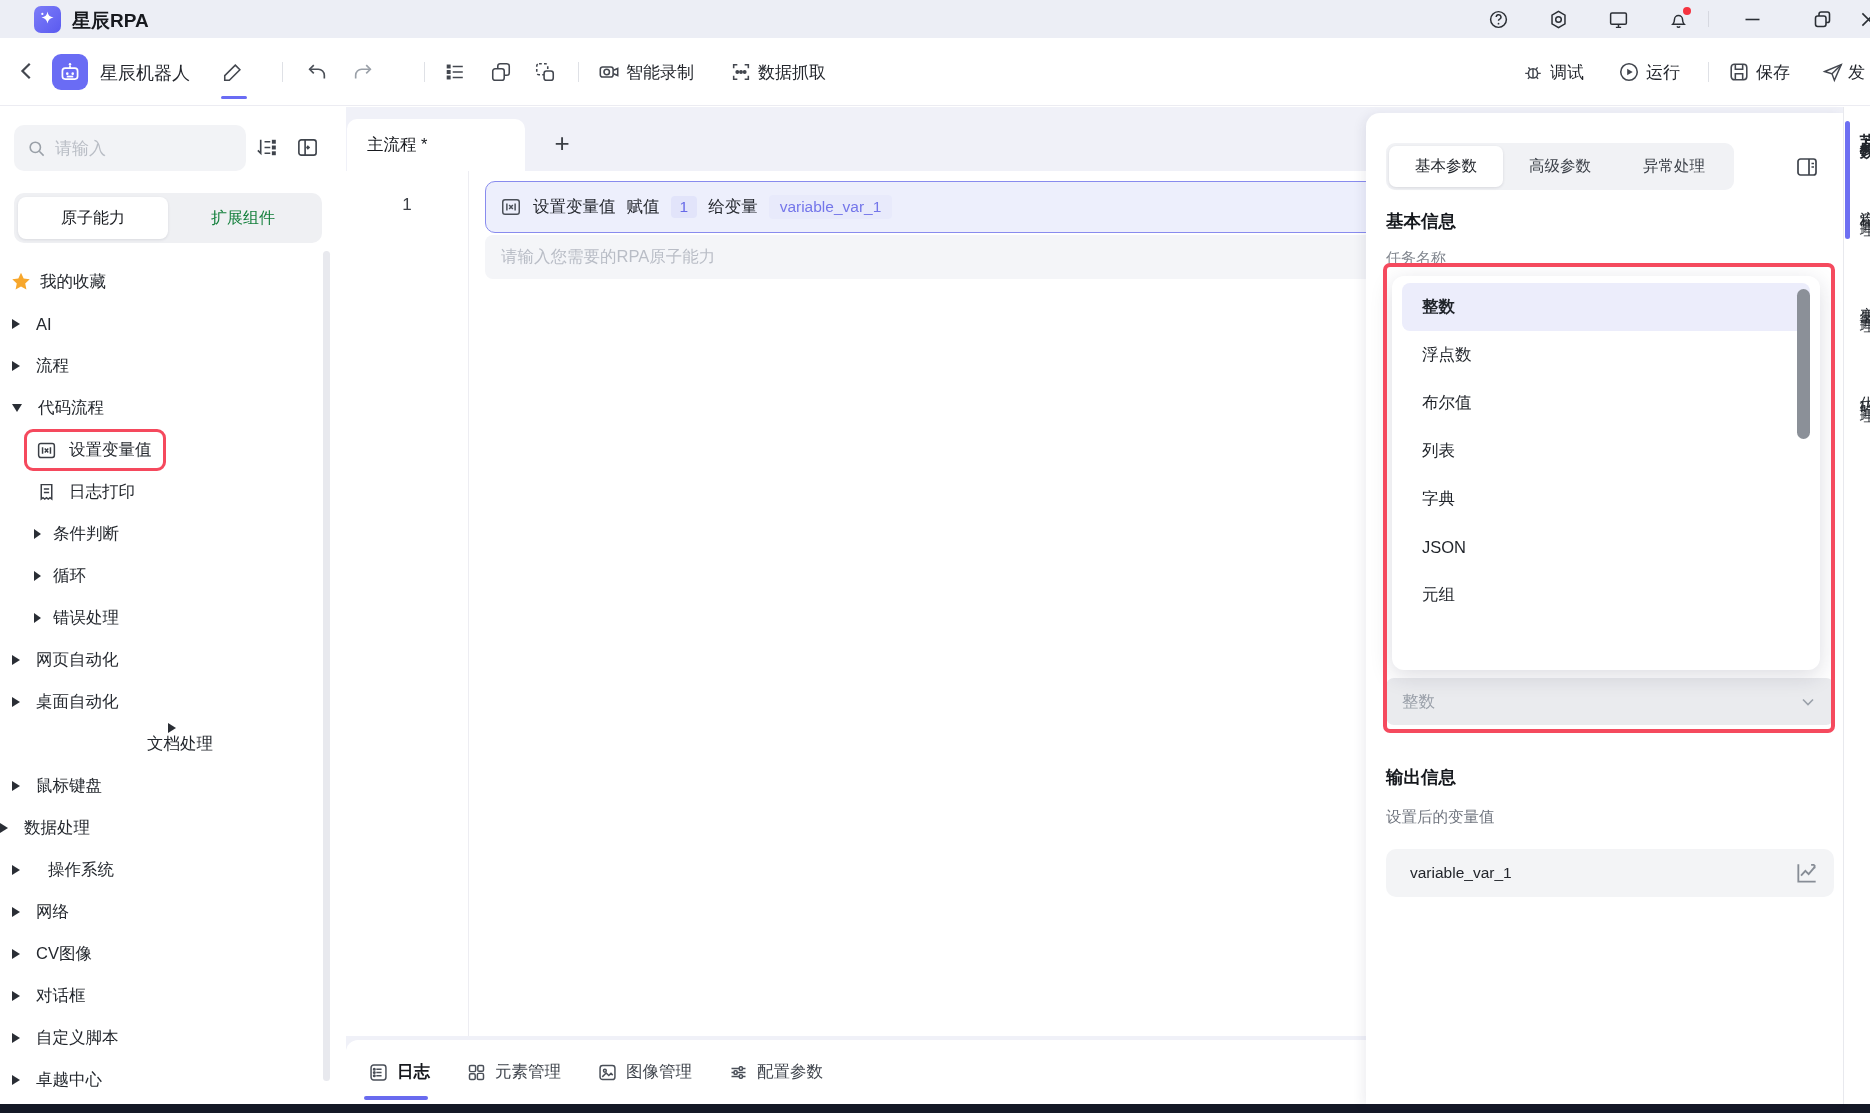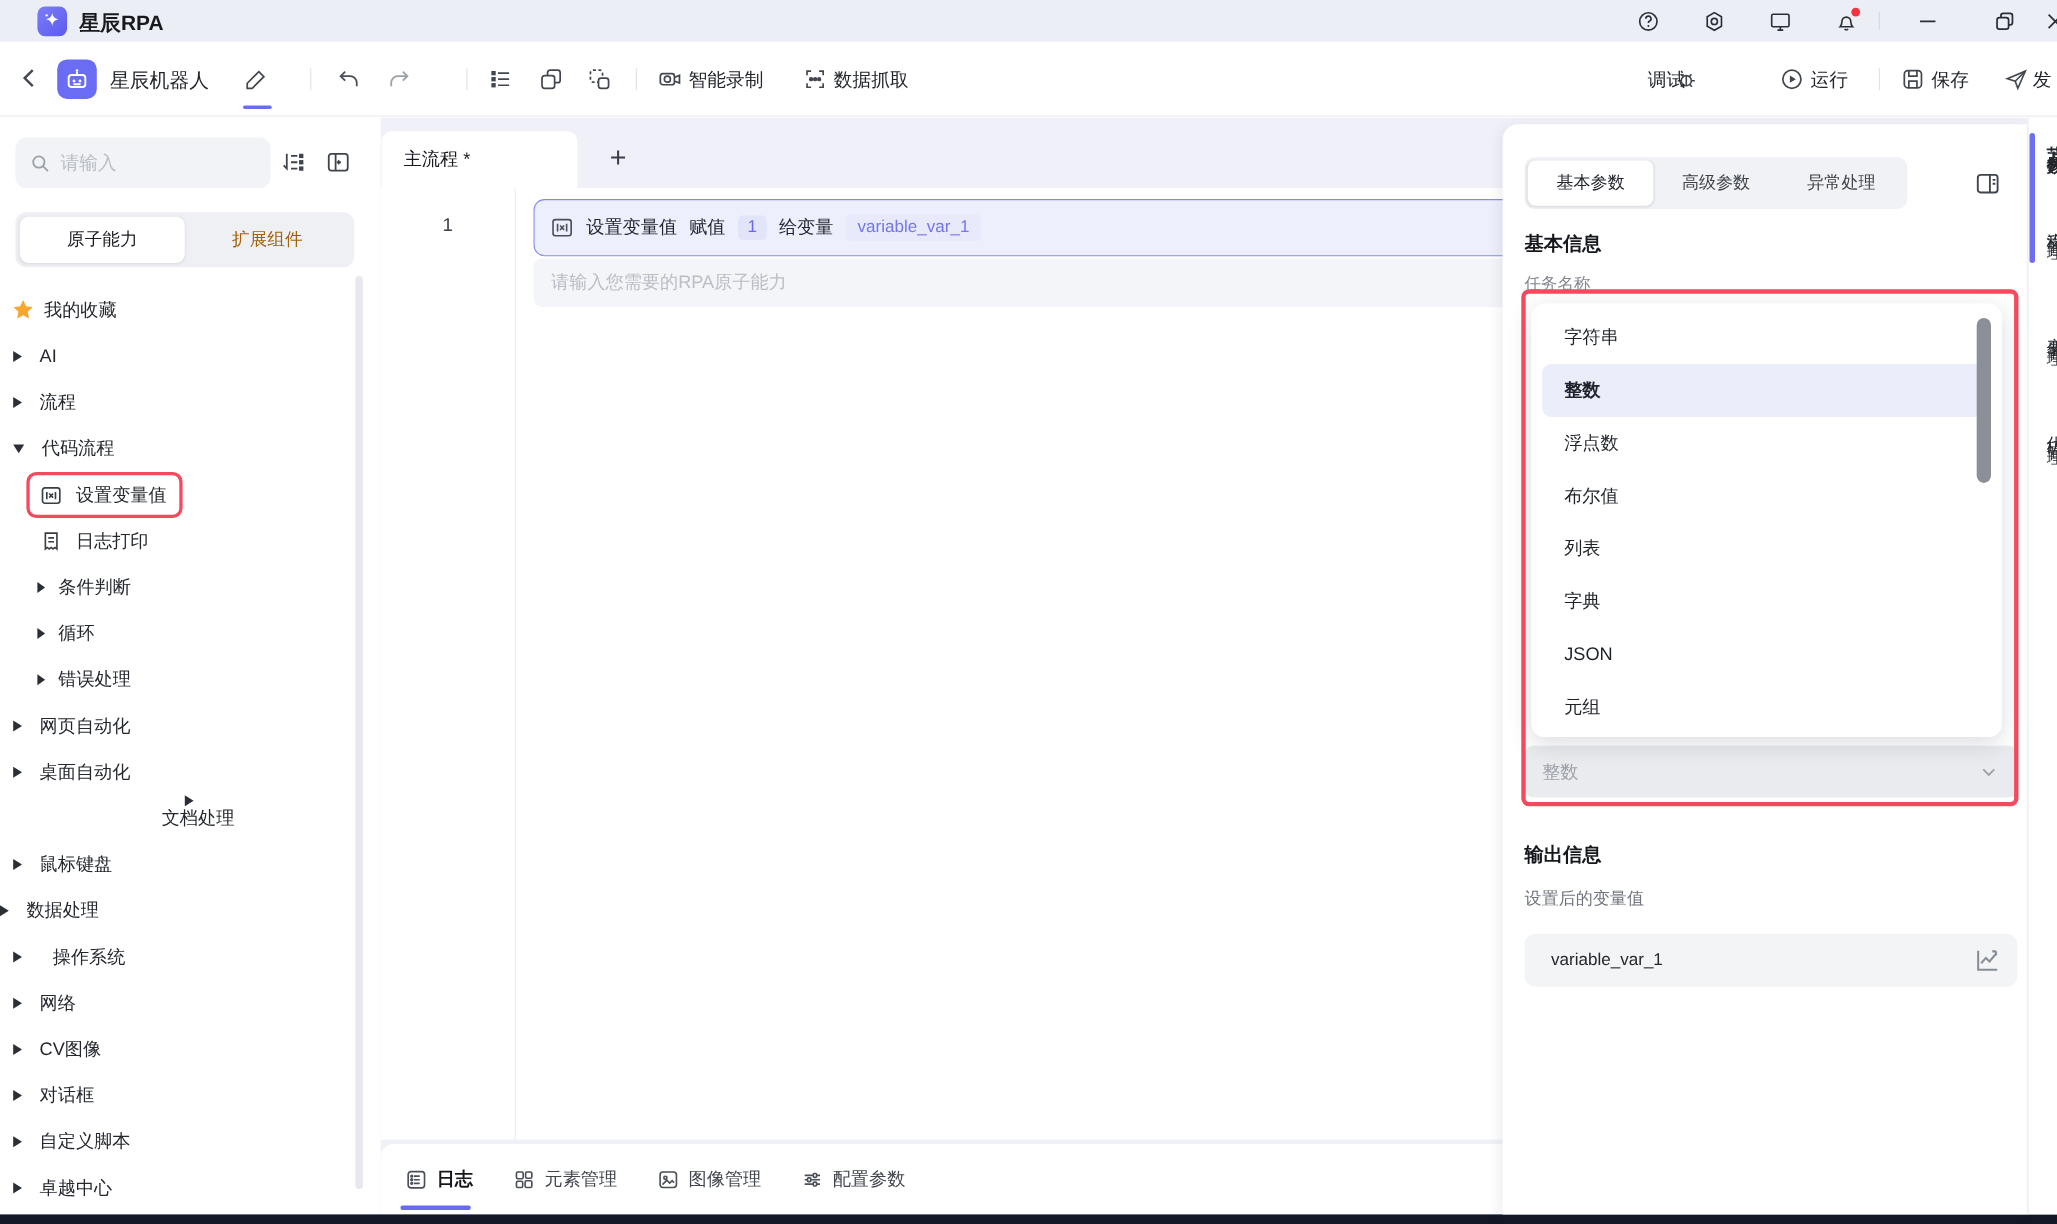--- a/index.html
+++ b/index.html
@@ -26,21 +26,21 @@
   .pencil-underline { position:absolute; left:221px; top:58px; width:26px; height:3px; background:#6a6cf4; border-radius:2px; }
 
   
   .sidebar { position:absolute; left:0; top:107px; width:346px; height:997px; background:#fff; }
   .searchbox { position:absolute; left:14px; top:18px; width:232px; height:46px; background:#f2f3f6;
     border-radius:10px; display:flex; align-items:center; padding-left:13px; gap:9px; }
   .searchbox .ph { color:#b9bdc5; font-size:17px; }
   .s-ico { position:absolute; top:29px; width:23px; height:23px; color:#3f444c; }
   .side-tabs { position:absolute; left:14px; top:86px; width:308px; height:50px; background:#eff0f3;
     border-radius:10px; display:flex; padding:4px; }
-  .side-tab { flex:1; display:flex; align-items:center; justify-content:center; font-size:16px; color:#a16207; border-radius:8px; }
+  .side-tab { flex:1; display:flex; align-items:center; justify-content:center; font-size:16px; color:#15803d; border-radius:8px; }
   .side-tab.on { background:#fff; color:#17191e; box-shadow:0 1px 3px rgba(30,30,60,.10); }
   .tree { position:absolute; left:0; top:154px; width:332px; }
   .trow { position:relative; height:42px; display:flex; align-items:center; font-size:16.5px; color:#24282e; }
   .trow .lbl { white-space:nowrap; }
   .tri-r { width:0; height:0; border-left:8px solid #2a2e35; border-top:5px solid transparent; border-bottom:5px solid transparent; }
   .tri-d { width:0; height:0; border-top:8px solid #2a2e35; border-left:5px solid transparent; border-right:5px solid transparent; }
   .hl-box { position:absolute; left:24px; top:0px; width:142px; height:42px; border:3.5px solid #f5495d; border-radius:9px; pointer-events:none; }
   .side-scroll { position:absolute; left:323px; top:144px; width:7px; height:830px; background:#e8e9ee; border-radius:4px; }
 
   
@@ -234,21 +234,21 @@
       </svg>
   </div>
   <div class="t-lbl" style="left:758px">数据抓取</div>
 
   <div class="t-ico" style="left:1522px">
     <svg viewBox="0 0 24 24" fill="none" stroke="currentColor" stroke-width="1.6">
         <circle cx="12" cy="13.5" r="5"></circle>
         <path d="M9 9.5L7 7M15 9.5L17 7M7 13.5H3.5M20.5 13.5H17M8.5 17L6.5 19.5M15.5 17l2 2.5M12 8.5v10"></path>
       </svg>
   </div>
-  <div class="t-lbl" style="left:1498px">调试</div>
+  <div class="t-lbl" style="left:1550px">调试</div>
   <div class="t-ico" style="left:1618px">
     <svg viewBox="0 0 24 24" fill="none" stroke="currentColor" stroke-width="1.7">
         <circle cx="12" cy="12" r="9"></circle>
         <path d="M10 8.4l6 3.6-6 3.6z" fill="currentColor" stroke="none"></path>
       </svg>
   </div>
   <div class="t-lbl" style="left:1646px">运行</div>
   <div class="t-sep" style="left:1708px"></div>
   <div class="t-ico" style="left:1728px">
     <svg viewBox="0 0 24 24" fill="none" stroke="currentColor" stroke-width="1.7">
@@ -474,21 +474,20 @@
     <svg viewBox="0 0 24 24" fill="none" stroke="currentColor" stroke-width="1.7">
         <rect x="3" y="4" width="18" height="16" rx="2.5"></rect>
         <path d="M14 4v16M16.5 8.5h2.5M16.5 12h2.5"></path>
       </svg>
   </div>
   <div class="r-h1" style="top:96px">基本信息</div>
   <div class="r-fieldlabel">任务名称</div>
 
   <div class="dd-card">
     <div id="dd-items">
-        <div class="dd-item">字符串</div>
         <div class="dd-item sel">整数</div>
         <div class="dd-item">浮点数</div>
         <div class="dd-item">布尔值</div>
         <div class="dd-item">列表</div>
         <div class="dd-item">字典</div>
         <div class="dd-item">JSON</div>
         <div class="dd-item">元组</div>
       </div>
     <div class="dd-scroll"></div>
   </div>

